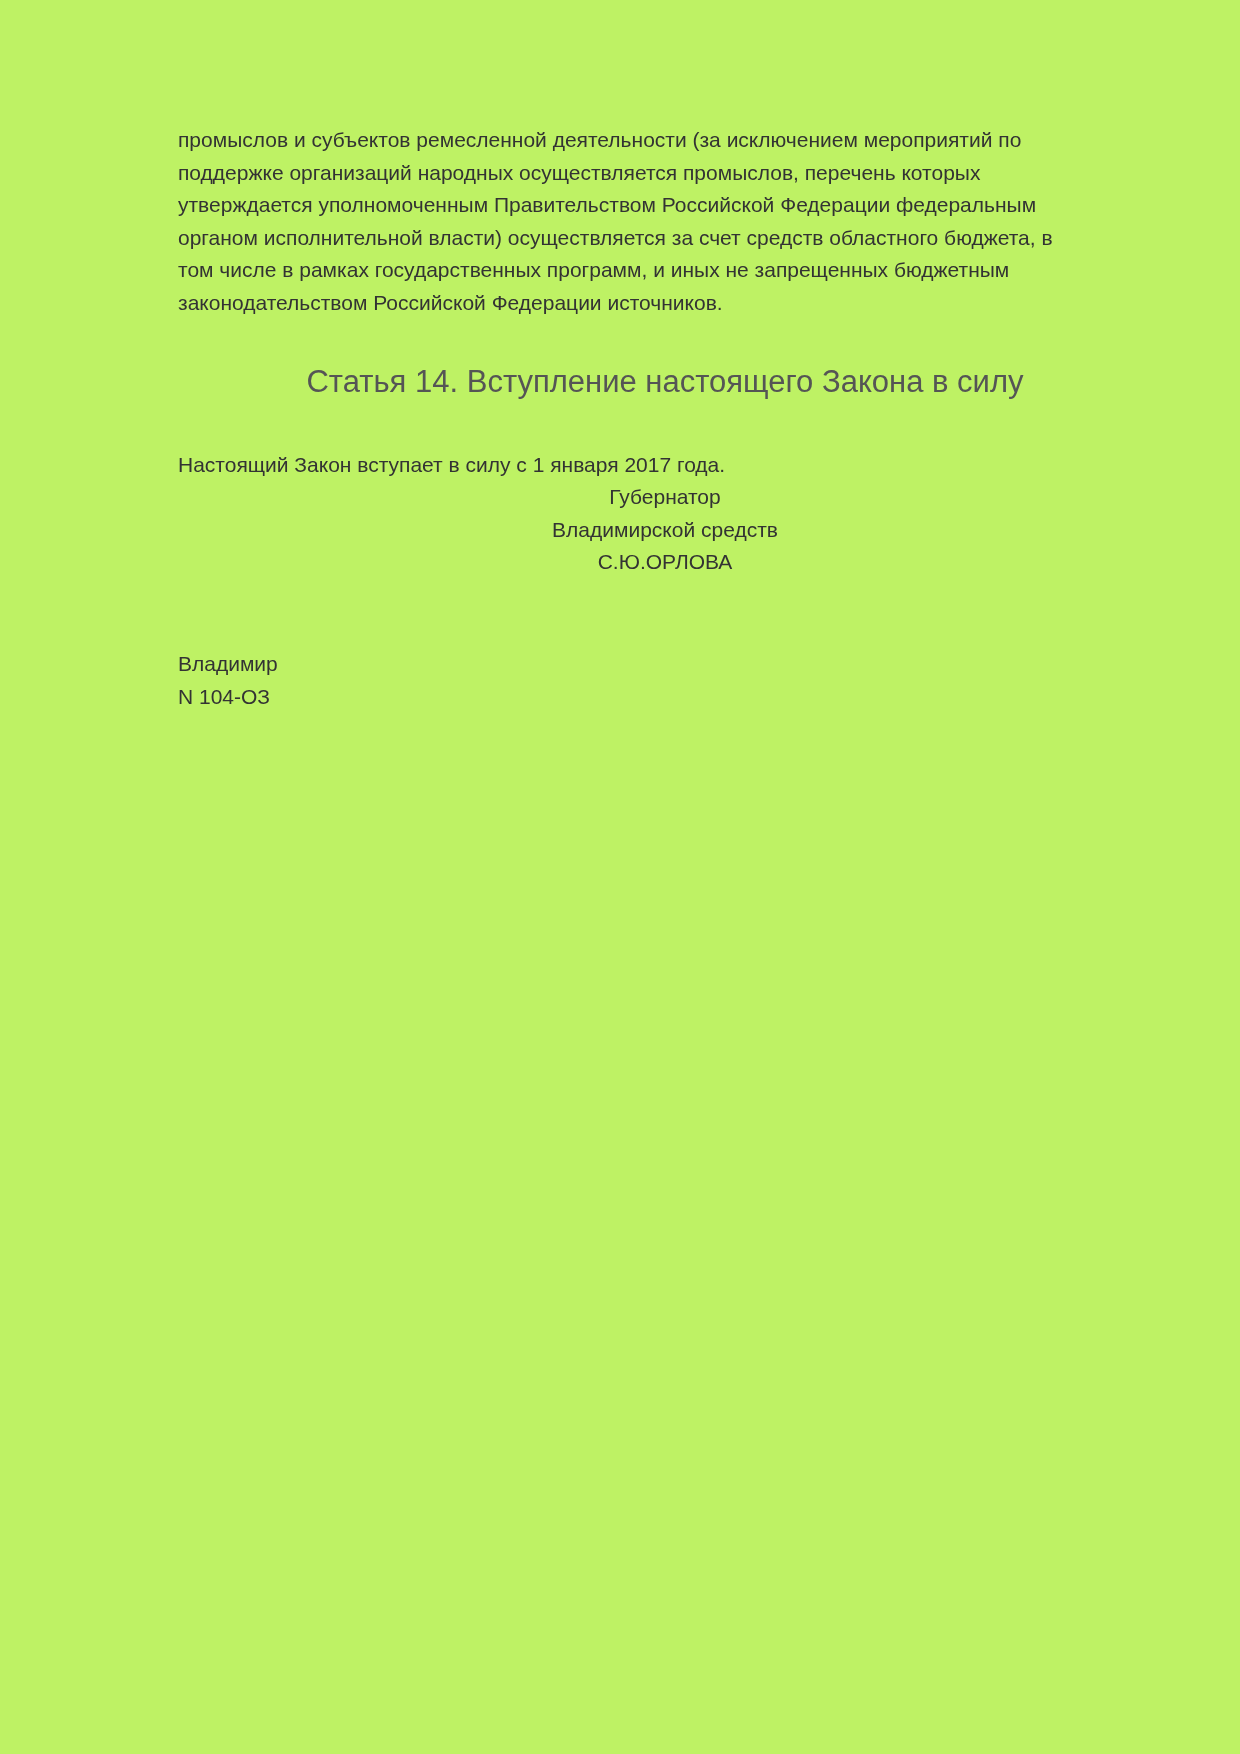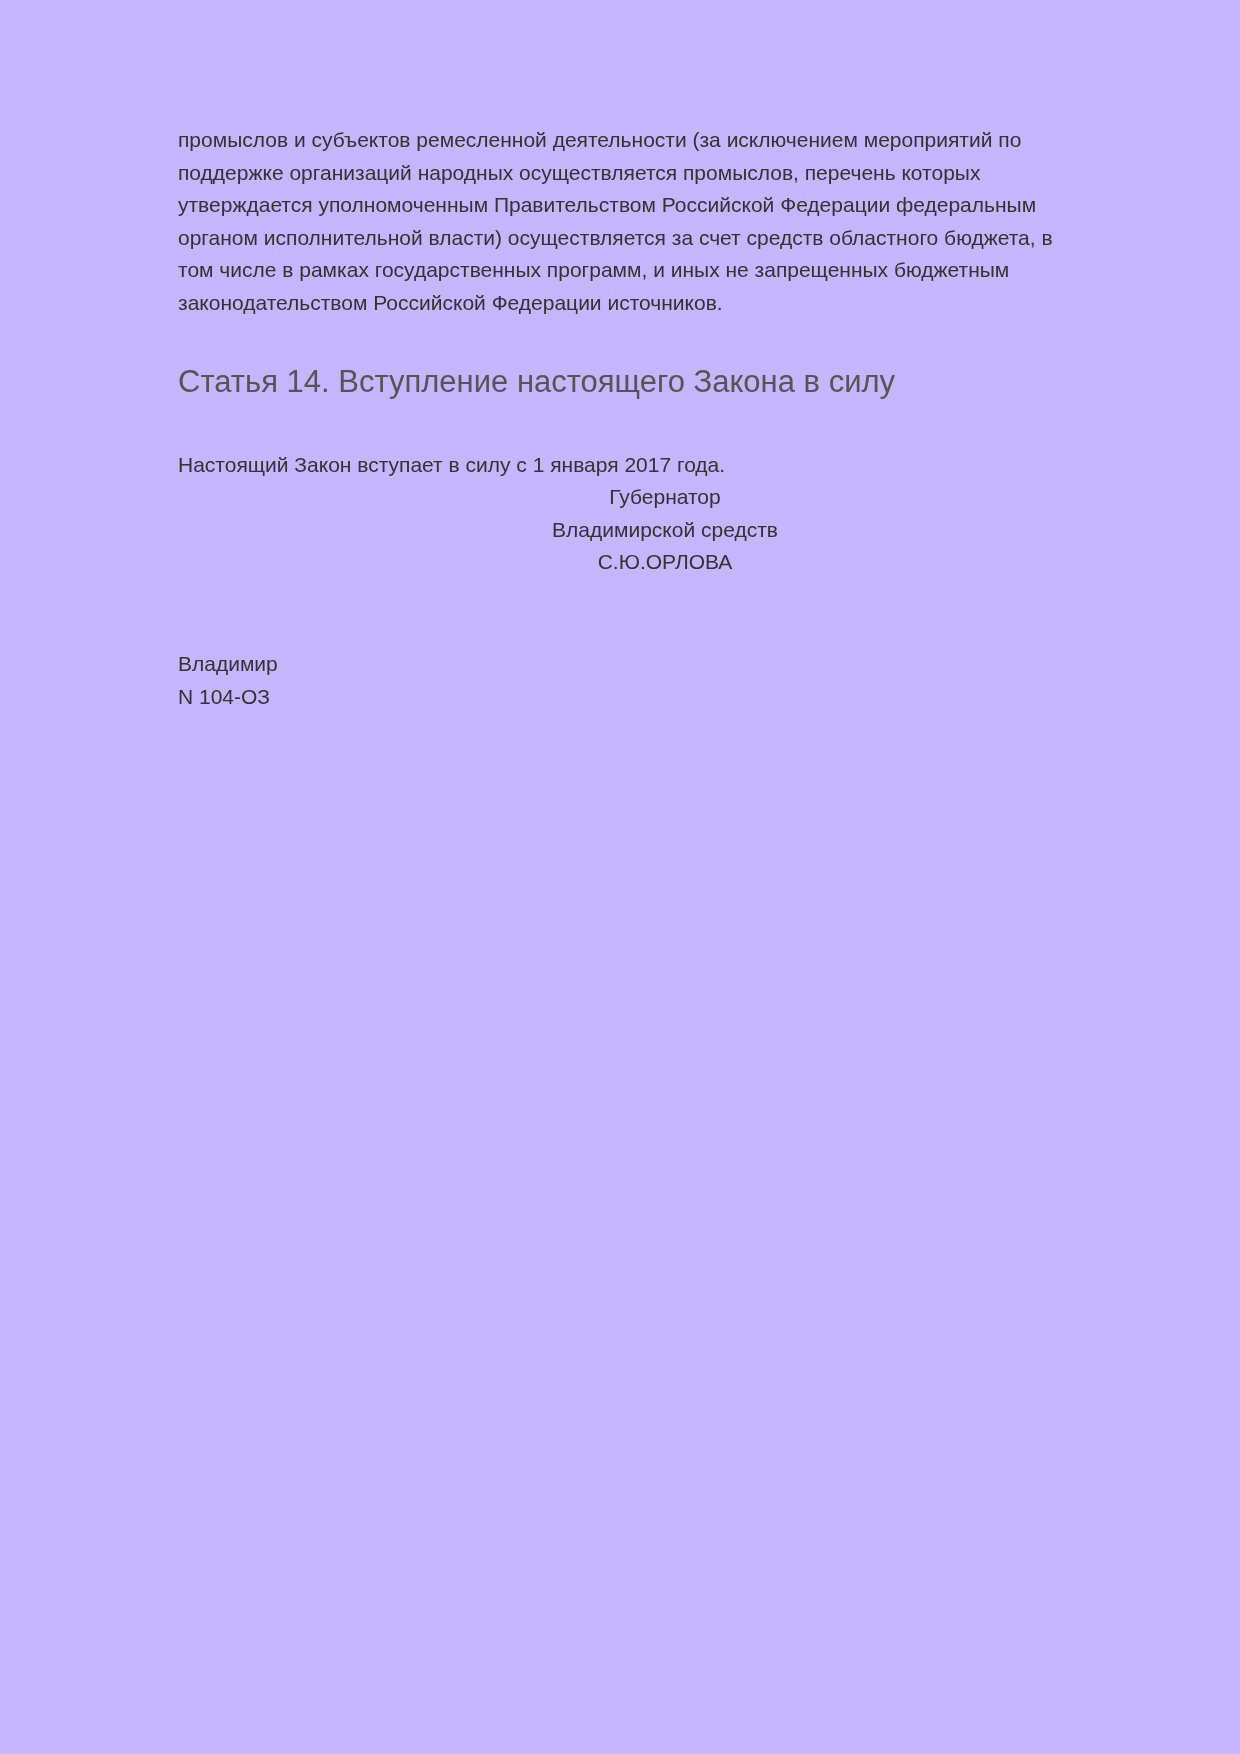--- a/index.html
+++ b/index.html
@@ -1,26 +1,26 @@
 <!DOCTYPE html>
 <html><head>
 <meta charset="utf-8">
 <style>
   html, body { margin: 0; padding: 0; background: #ffffff; }
   body { width: 1240px; height: 1754px; position: relative; overflow: hidden; }
-  .page { position: absolute; left: 0; top: 0; width: 1240px; height: 1754px; background: #c4b5fd; }
+  .page { position: absolute; left: 0; top: 0; width: 1240px; height: 1754px; background: #bef264; }
   .txt {
     position: absolute; left: 178px; width: 974px;
     font-family: "Liberation Sans", sans-serif; font-size: 21px; color: #333333;
     line-height: 32.6px; margin: 0;
   }
   .para { top: 124px; }
   .heading {
     position: absolute; left: 178px; width: 974px; top: 360px;
-    text-align: left; font-family: "Liberation Sans", sans-serif;
+    text-align: center; font-family: "Liberation Sans", sans-serif;
     font-size: 31px; color: #555555; margin: 0; font-weight: normal; line-height: 44px;
   }
   .line { display: block; white-space: nowrap; }
   .effective { top: 449px; }
   .signature { top: 481px; text-align: center; }
   .place { top: 648px; }
 </style>
 </head>
 <body>
 

